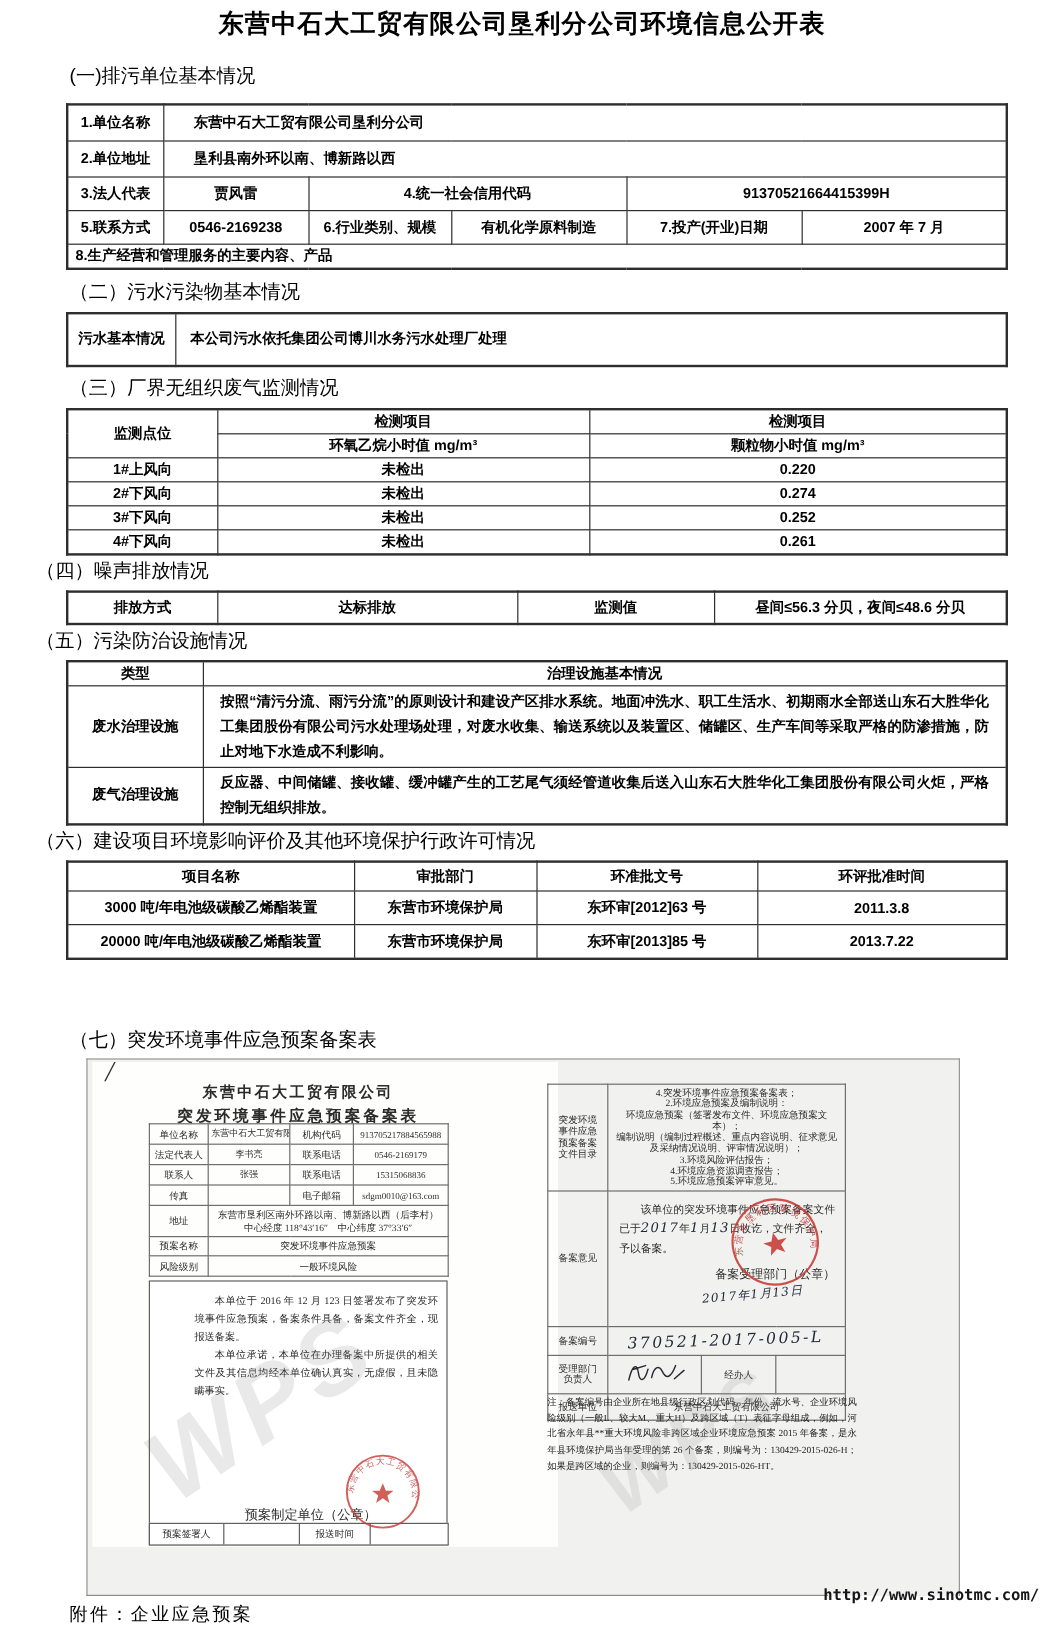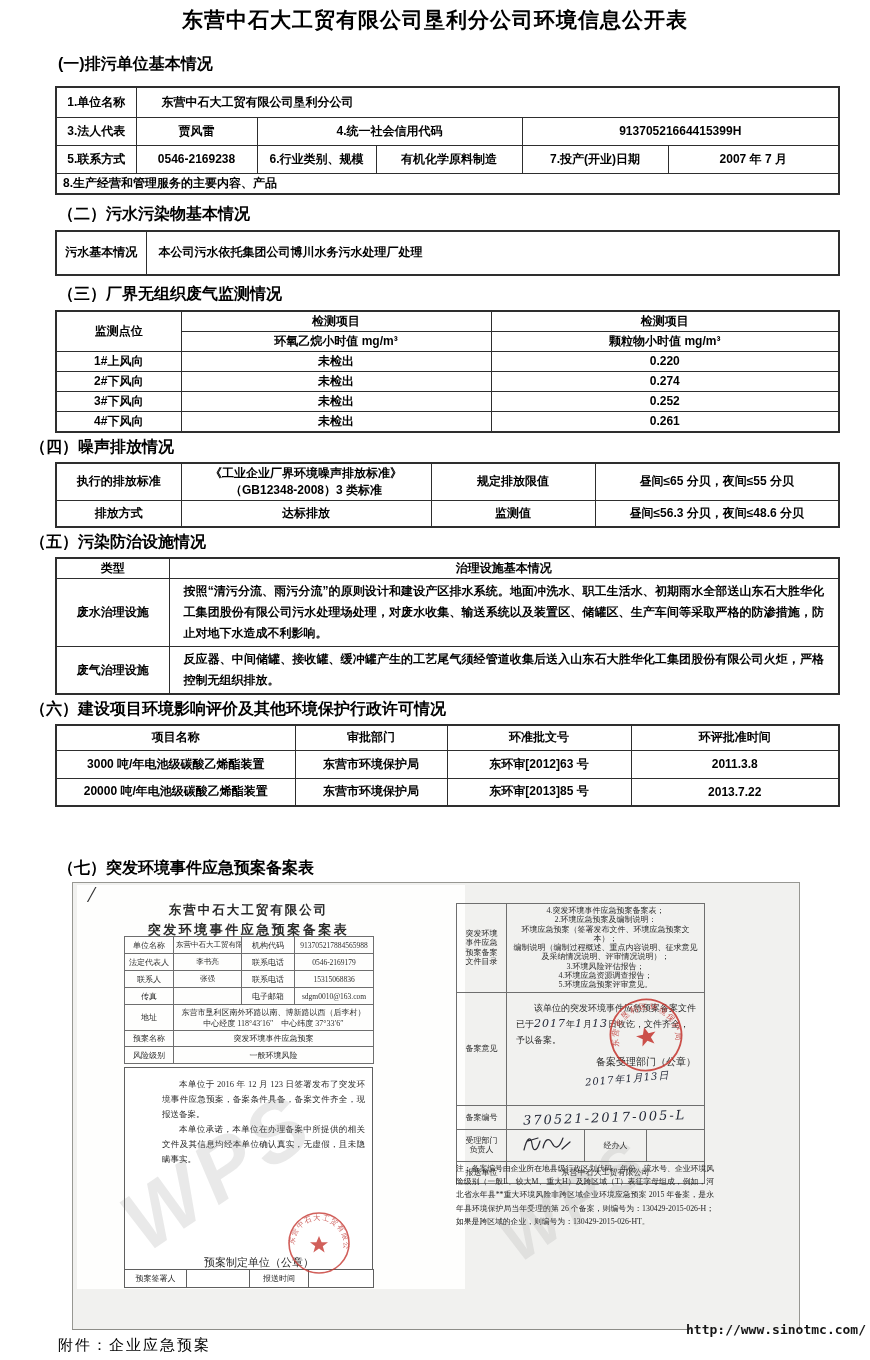--- a/index.html
+++ b/index.html
@@ -1,19 +1,19 @@
 <!DOCTYPE html>
 <html><head>
 <meta charset="utf-8">
 <style>
   * { margin:0; padding:0; box-sizing:border-box; }
   html,body { width:870px; height:1360px; background:#fff; color:#000;
     font-family:"Liberation Sans", sans-serif; position:relative; overflow:hidden; }
   .doc-title { margin-top:6px; text-align:center; font-size:21px; font-weight:bold; letter-spacing:1px; }
-  .sec-h { font-size:16px; line-height:20px; font-weight:bold; }
+  .sec-h { font-size:16px; line-height:20px; font-weight:normal; }
   .m1 { margin:20px 0 12px 58px; } .m2 { margin:9px 0 6px 58px; }
   .m3 { margin:8px 0 6px 58px; }  .m4 { margin:4px 0 5px 30px; }
   table.t { border-collapse:collapse; margin-left:55px; width:783px; table-layout:fixed; border:2px solid #2e2e2e; }
   table.t td { border:1px solid #2e2e2e; font-size:12px; font-weight:bold; text-align:center;
     vertical-align:middle; padding:1px 4px; word-break:break-all; }
   .tl { text-align:left !important; } .ind25 { padding-left:25px !important; }
   .just { text-align:justify !important; line-height:21px; padding:2px 14px !important; }
   
   .h7 { position:absolute; left:58px; top:858px; }
   .scan-box { position:absolute; left:72px; top:882px; width:728px; height:448px;
@@ -75,20 +75,24 @@
       <col style="width:119px">
       <col style="width:146px">
       <col style="width:146px">
       <col style="width:171px">
     </colgroup>
   <tbody>
       <tr style="height:30px">
     <td>1.单位名称</td>
     <td colspan="5" class="tl ind25">东营中石大工贸有限公司垦利分公司</td>
   </tr>
+  <tr style="height:30px">
+    <td>2.单位地址</td>
+    <td colspan="5" class="tl ind25">垦利县南外环以南、博新路以西</td>
+  </tr>
   <tr style="height:28px">
     <td>3.法人代表</td>
     <td>贾风雷</td>
     <td colspan="2">4.统一社会信用代码</td>
     <td colspan="2">91370521664415399H</td>
   </tr>
   <tr style="height:28px">
     <td>5.联系方式</td>
     <td>0546-2169238</td>
     <td>6.行业类别、规模</td>
@@ -158,29 +162,20 @@
 
 <div class="sec-h m4">（四）噪声排放情况</div>
 <table class="t">
   <colgroup>
       <col style="width:125px">
       <col style="width:250px">
       <col style="width:164px">
       <col style="width:244px">
     </colgroup>
   <tbody>
-      <tr style="height:36px">
-    <td>执行的排放标准</td>
-    <td>
-      <div>《工业企业厂界环境噪声排放标准》</div>
-      <div>（GB12348-2008）3 类标准</div>
-    </td>
-    <td>规定排放限值</td>
-    <td>昼间≤65 分贝，夜间≤55 分贝</td>
-  </tr>
   <tr style="height:27px">
     <td>排放方式</td>
     <td>达标排放</td>
     <td>监测值</td>
     <td>昼间≤56.3 分贝，夜间≤48.6 分贝</td>
   </tr>
 </tbody>
   </table>
 
 <div class="sec-h m4">（五）污染防治设施情况</div>

